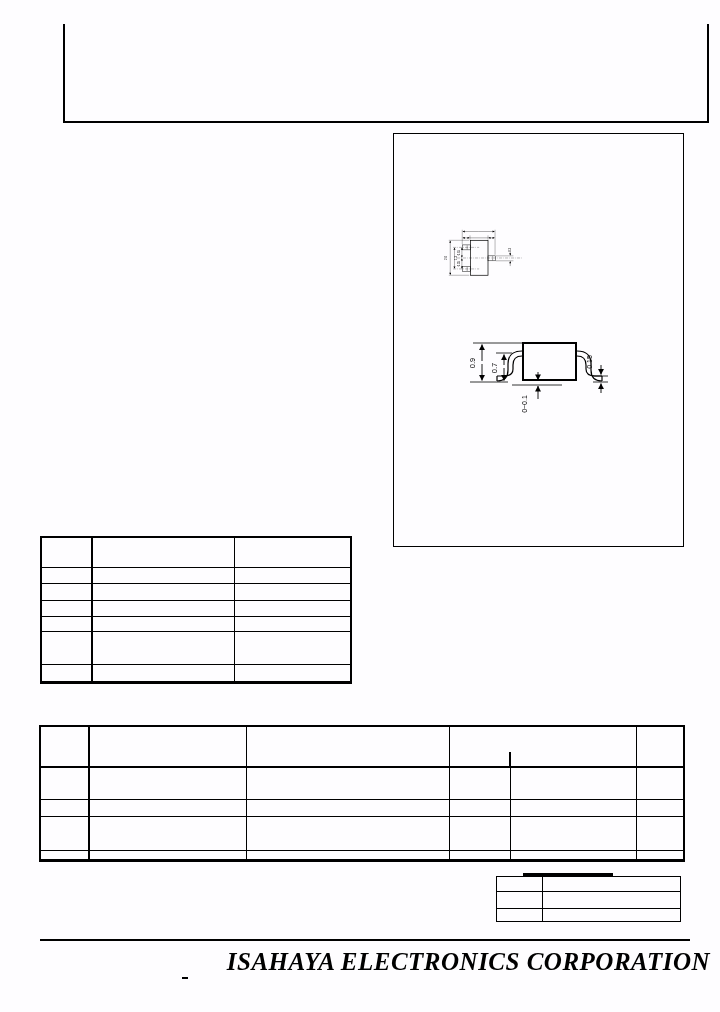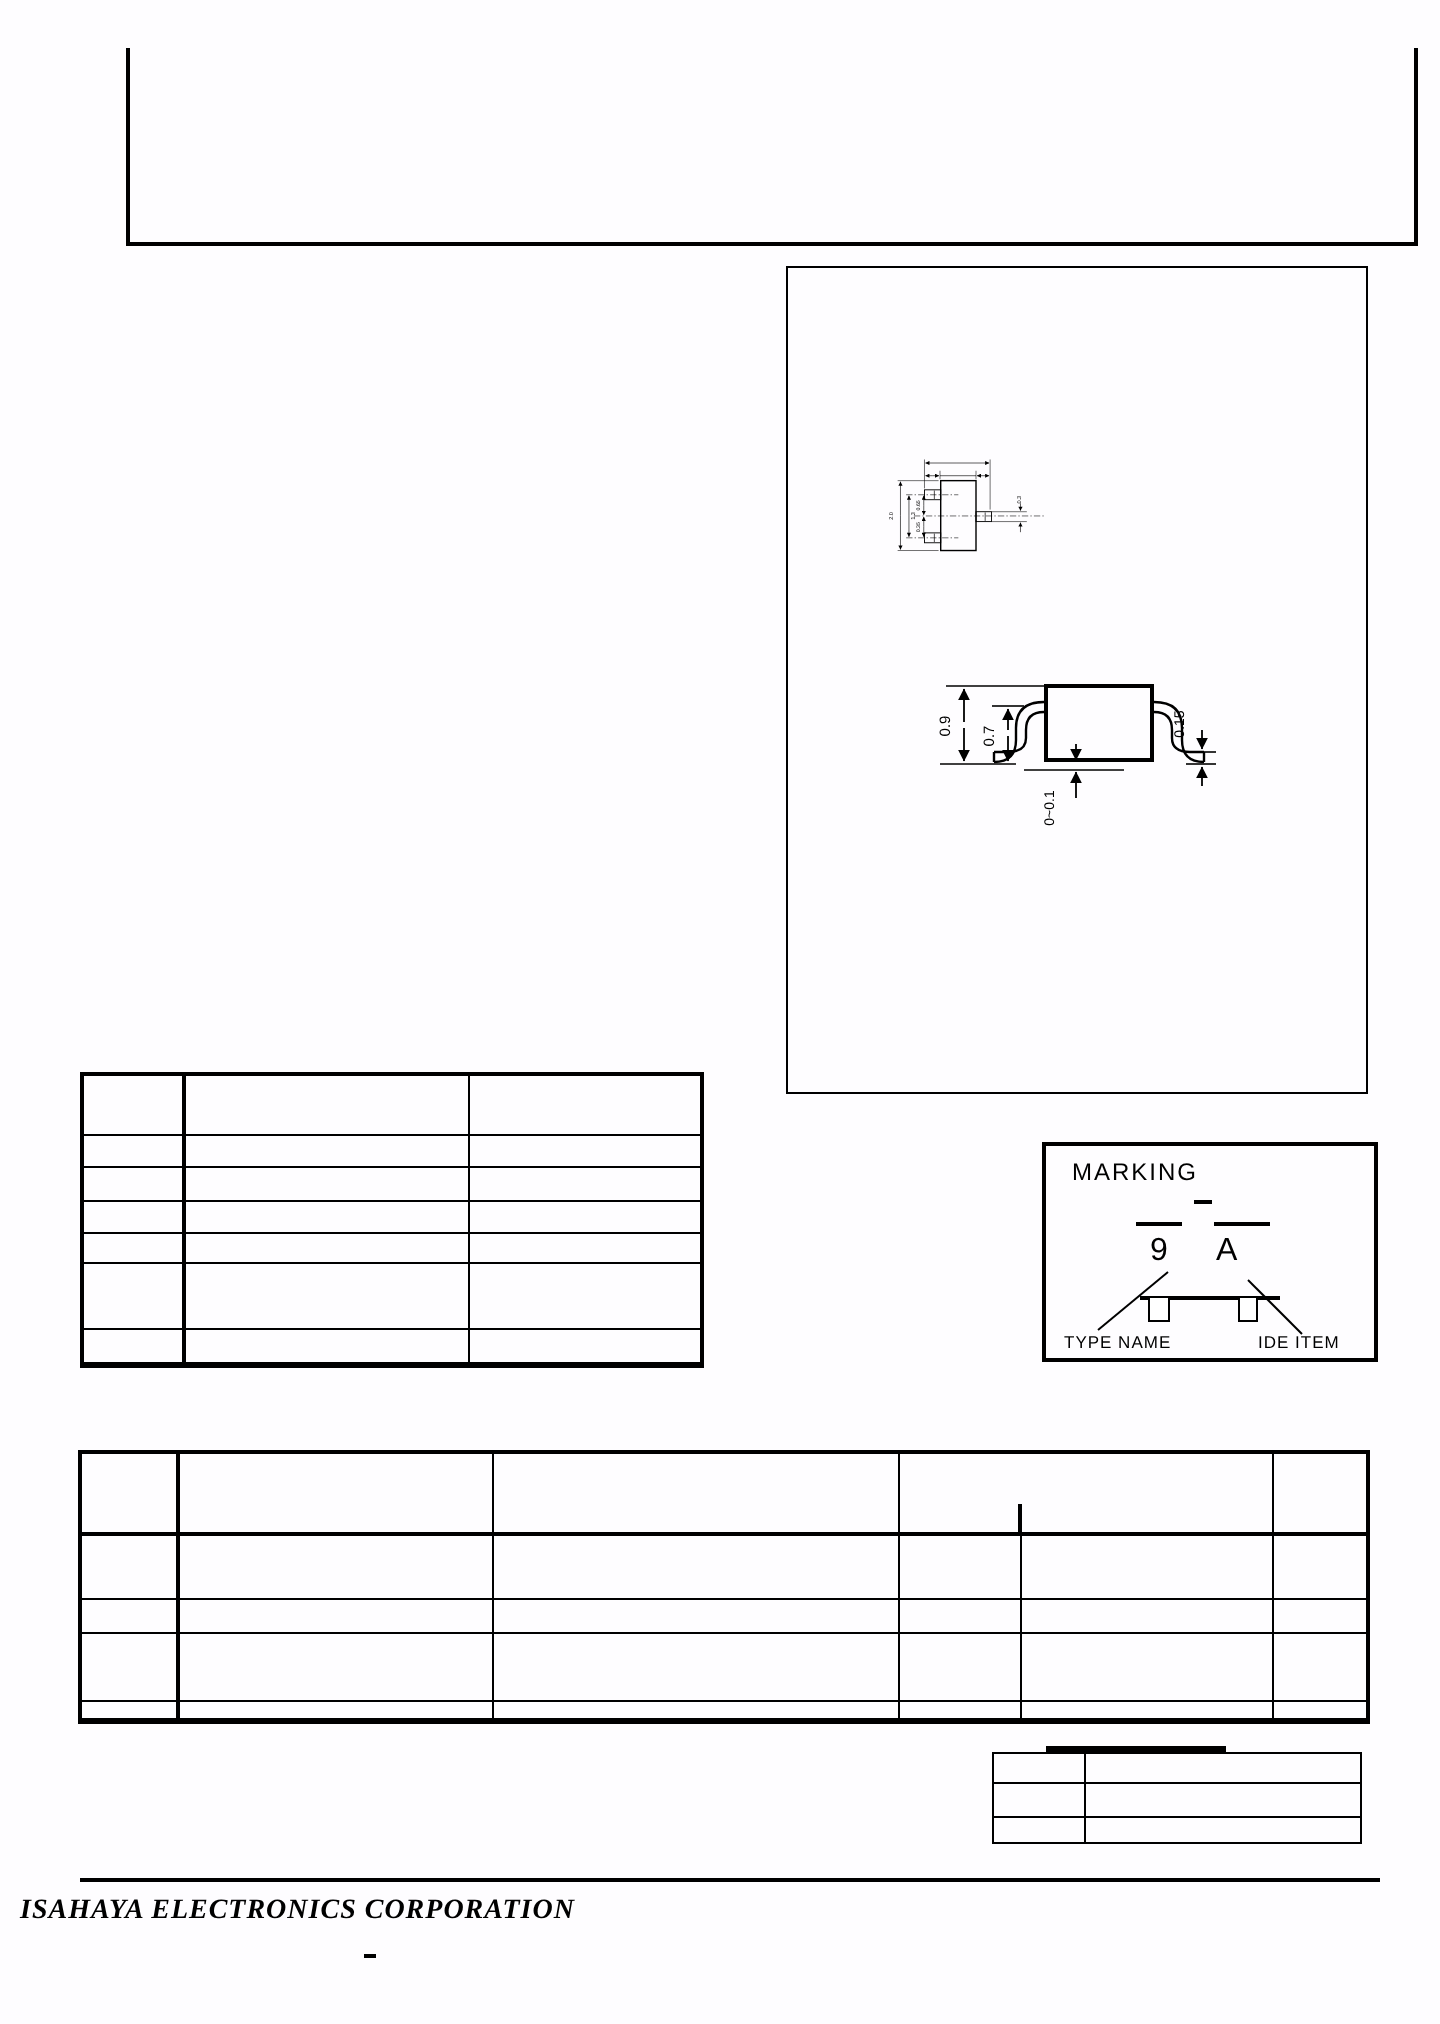--- a/index.html
+++ b/index.html
@@ -43,23 +43,23 @@
     position:absolute; left:521px; top:571px; width:168px; height:110px;
     border:2px solid #000;
   }
   #marking-title { position:absolute; left:13px; top:6px; font-size:12px; letter-spacing:1px; }
   .mk-rect { position:absolute; border:1.5px solid #000; width:11px; height:13px; background:#fff; }
   .mk-cap { position:absolute; font-size:8.5px; letter-spacing:0.5px; }
   .mk-char { position:absolute; font-size:16px; }
 
   
   #footer-text {
-    position:absolute; left:10px; top:948px; width:700px; text-align:left;
+    position:absolute; left:10px; top:948px; width:700px; text-align:right;
     font-family:"Liberation Serif", serif; font-style:italic; font-weight:bold;
-    font-size:14px; letter-spacing:0.5px;
+    font-size:25px; letter-spacing:0.5px;
   }
 </style>
 </head>
 <body>
 
 <div id="page">
 
   <div id="header-box"></div>
 
   <div id="pkg-box"></div>
@@ -211,37 +211,20 @@
           <td></td>
         </tr>
     <tr style="height:17px">
           <td class="c1"></td>
           <td></td>
           <td></td>
         </tr>
   </tbody>
     </table>
 
-  <div id="marking-box">
-    <div id="marking-title">MARKING</div>
-    <div class="ln" style="left:74px; top:27px; width:9px; height:1.5px;"></div>
-    <div class="ln" style="left:45px; top:38px; width:23px; height:1.5px;"></div>
-    <div class="ln" style="left:84px; top:38px; width:28px; height:1.5px;"></div>
-    <div class="mk-char" style="left:52px; top:44px;">9</div>
-    <div class="mk-char" style="left:85px; top:44px;">A</div>
-    <div class="ln" style="left:47px; top:75px; width:70px; height:1.5px;"></div>
-    <div class="mk-rect" style="left:51px; top:75px;"></div>
-    <div class="mk-rect" style="left:96px; top:75px; width:10px;"></div>
-    <svg style="left:0; top:0;" width="168" height="110" viewBox="0 0 168 110" xmlns="http://www.w3.org/2000/svg">
-      <line x1="26" y1="92" x2="61" y2="63" stroke="#000" stroke-width="1"></line>
-      <line x1="101" y1="67" x2="128" y2="94" stroke="#000" stroke-width="1"></line>
-    </svg>
-    <div class="mk-cap" style="left:9px; top:93px;">TYPE NAME</div>
-    <div class="mk-cap" style="left:106px; top:93px;">IDE ITEM</div>
-  </div>
 
   <table id="main-tbl">
     <colgroup>
       <col style="width:49px">
         <col style="width:157px">
         <col style="width:203px">
       <col style="width:61px">
         <col style="width:126px">
         <col style="width:48px">
     </colgroup>

